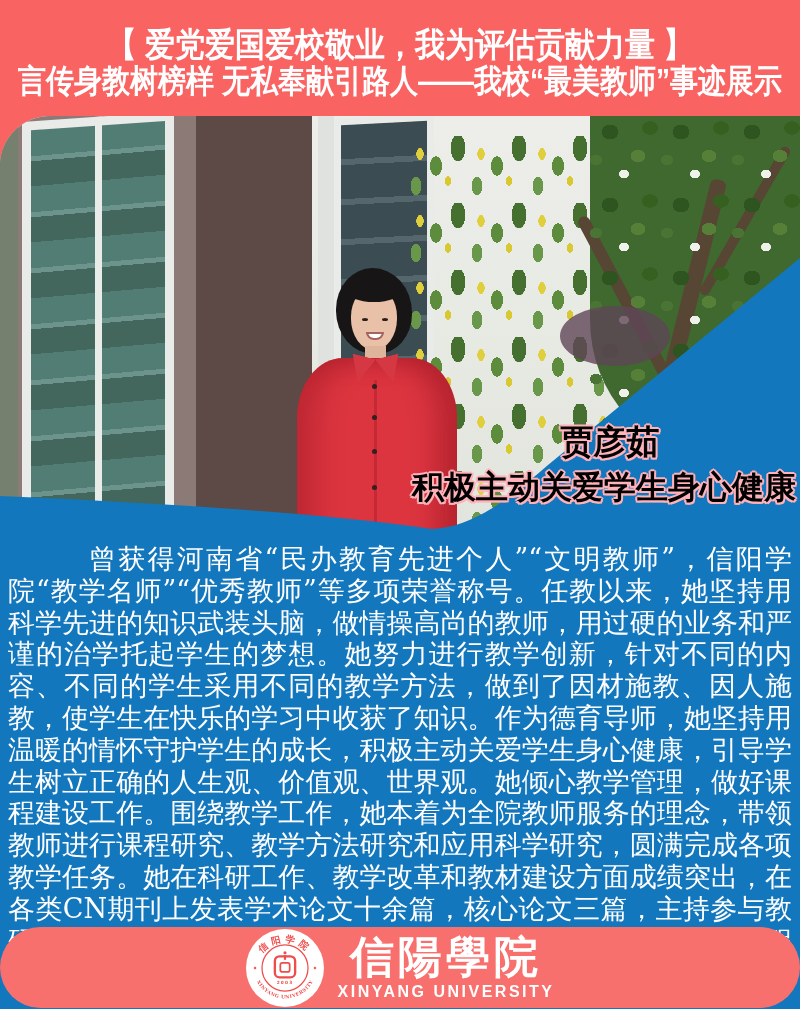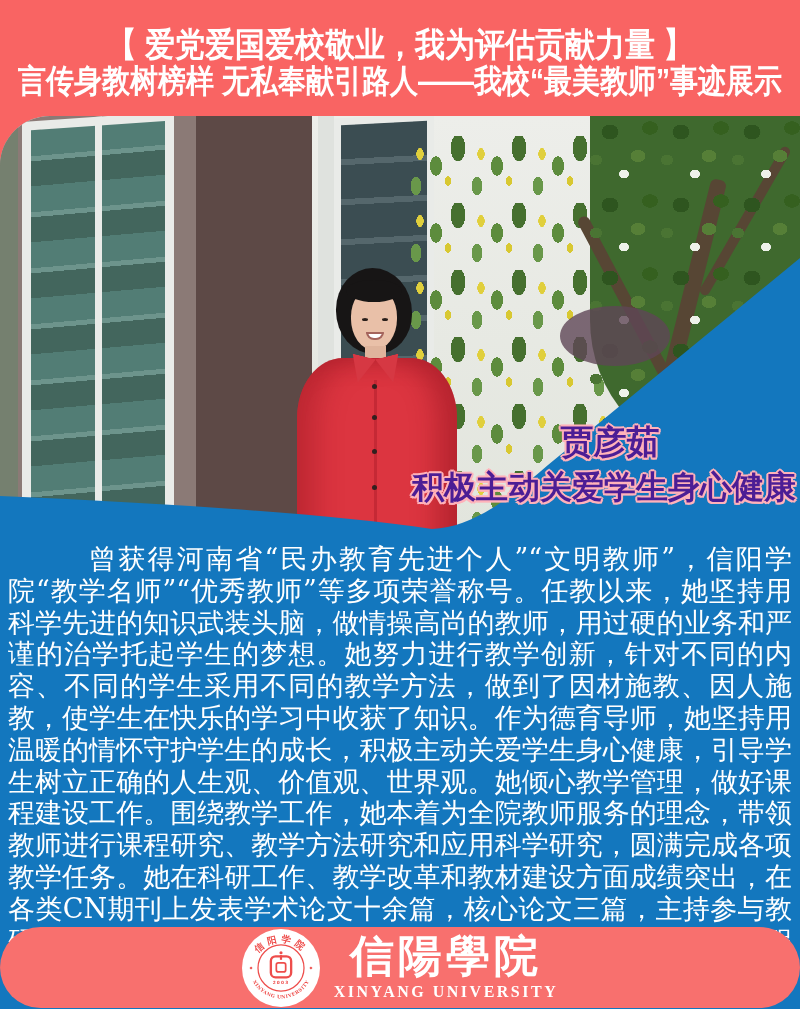--- a/index.html
+++ b/index.html
@@ -70,33 +70,33 @@
     clip-path:polygon(0 0,100% 0,50% 100%);}
   .collarL{left:349px;transform:rotate(14deg);}
   .collarR{left:378px;transform:rotate(-14deg);}
   .placket{left:374px;top:264px;width:3px;height:266px;background:#b8242f;opacity:.65;}
   .btn{width:5px;height:5px;background:#33201f;border-radius:50%;left:372px;}
   .hand{left:447px;top:412px;width:20px;height:32px;background:#e9c0a8;border-radius:45%;}
 
   
   .swoosh{position:absolute;left:0;top:250px;width:800px;height:280px;display:block;}
   .blue-body{position:absolute;left:0;top:530px;width:800px;height:479px;background:#1377be;}
-  .who{position:absolute;text-align:center;font-weight:900;color:#4c1d95;white-space:nowrap;
+  .who{position:absolute;text-align:center;font-weight:900;color:#000000;white-space:nowrap;
     text-shadow:2px 0 0 #ffb2ba,-2px 0 0 #ffb2ba,0 2px 0 #ffb2ba,0 -2px 0 #ffb2ba,
       1.5px 1.5px 0 #ffb2ba,-1.5px 1.5px 0 #ffb2ba,1.5px -1.5px 0 #ffb2ba,-1.5px -1.5px 0 #ffb2ba;}
   .who-name{left:420px;width:380px;top:420px;font-size:33px;}
   .who-title{left:410px;width:388px;top:466px;font-size:32px;}
   .bio{margin:0 8px;padding-top:13px;color:#fff;font-size:27px;line-height:31.8px;
     text-align:justify;text-indent:3em;font-family:"DejaVu Serif",serif;}
 
   
   .footer{position:absolute;left:0;top:927px;width:800px;height:81px;background:#f8706e;
     border-radius:42px;display:flex;align-items:center;justify-content:center;gap:14px;}
   .logo{width:78px;height:78px;}
-  .uni{color:#fff;text-align:center;font-family:Liberation Serif, serif;}
+  .uni{color:#fff;text-align:center;font-family:Liberation Sans, sans-serif;}
   .uni-cn{font-size:44px;line-height:1.05;font-weight:700;letter-spacing:4px;}
   .uni-en{font-size:16px;letter-spacing:2.5px;font-weight:700;margin-top:3px;}
 </style>
 </head>
 <body>
 
 <div class="poster">
 
   <div class="hdr hdr1">【 爱党爱国爱校敬业，我为评估贡献力量 】</div>
   <div class="hdr hdr2">言传身教树榜样 无私奉献引路人——我校“最美教师”事迹展示</div>

